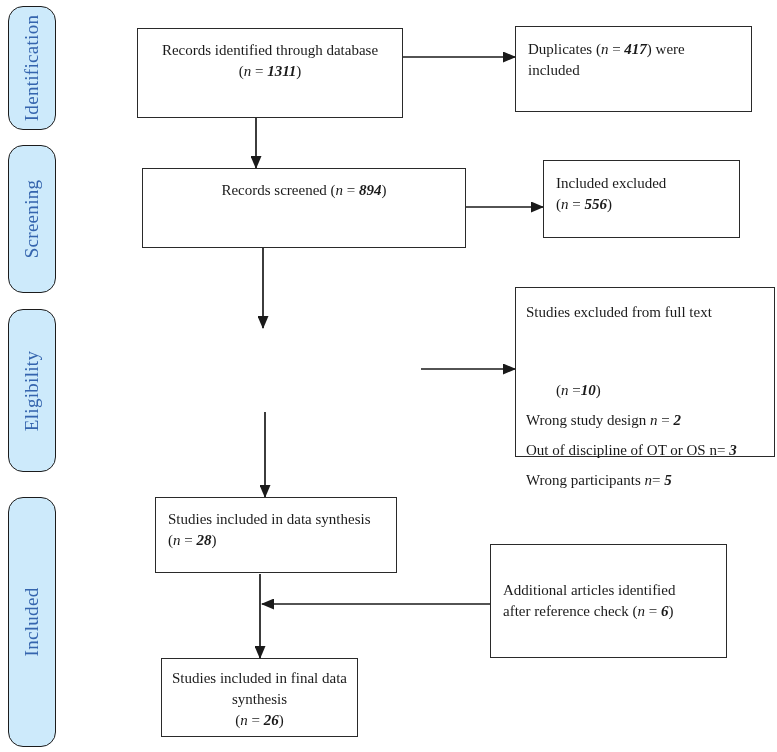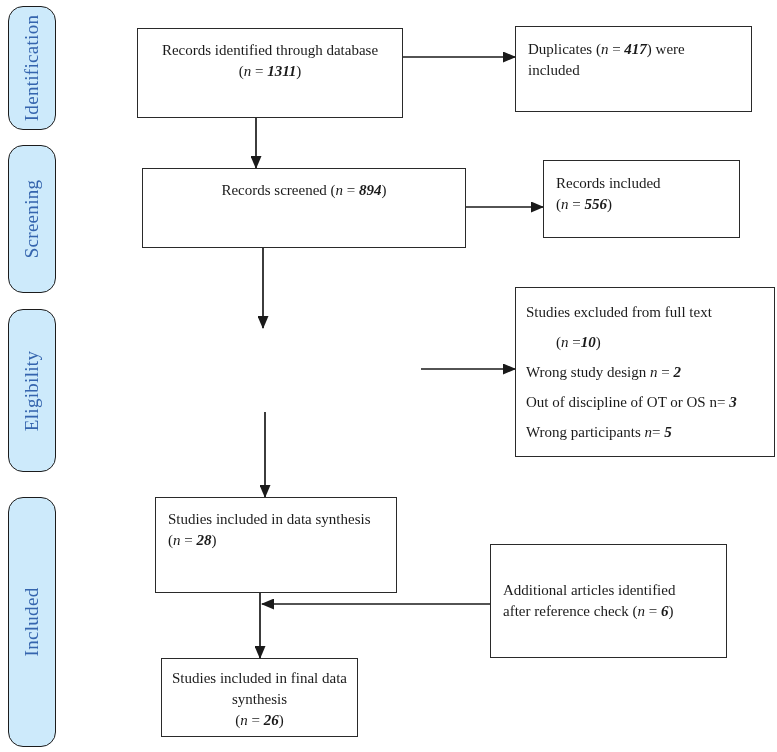--- a/index.html
+++ b/index.html
@@ -43,21 +43,21 @@
     background:#fff;
     border:1.7px solid var(--box-border);
     box-sizing:border-box;
     font-size:15px;
     line-height:21px;
     z-index:2;
   }
   .box.center{text-align:center;}
   .box.vcenter{display:flex;flex-direction:column;justify-content:center;}
   .box .line{white-space:nowrap;}
-  .box .line.indent{padding-left:30px;}
+  .box .line.indent{padding-left:30px;margin-top:48px;}
   .box.wide-lines .line{line-height:30px;}
   .b{font-weight:bold;font-style:italic;}
   .i{font-style:italic;}
 </style>
 </head>
 <body>
 
 <div class="canvas">
 
   <svg class="connectors" width="777" height="752" viewBox="0 0 777 752">
@@ -97,34 +97,34 @@
   <div class="box" style="left:515px;top:26px;width:237px;height:86px;padding:12px 12px 0 12px">
     <div class="line"><span>Duplicates (</span><span class="i">n</span><span> = </span><span class="b">417</span><span>) were</span></div>
     <div class="line"><span>included</span></div>
   </div>
 
   <div class="box center" style="left:142px;top:168px;width:324px;height:80px;padding-top:11px">
     <div class="line"><span>Records screened (</span><span class="i">n</span><span> = </span><span class="b">894</span><span>)</span></div>
   </div>
 
   <div class="box" style="left:543px;top:160px;width:197px;height:78px;padding:12px 10px 0 12px">
-    <div class="line"><span>Records included</span></div>
+    <div class="line"><span>Included excluded</span></div>
     <div class="line"><span>(</span><span class="i">n</span><span> = </span><span class="b">556</span><span>)</span></div>
   </div>
 
 
   <div class="box wide-lines" style="left:515px;top:287px;width:260px;height:170px;padding:9px 6px 0 10px">
     <div class="line"><span>Studies excluded from full text</span></div>
     <div class="line indent"><span>(</span><span class="i">n</span><span> =</span><span class="b">10</span><span>)</span></div>
     <div class="line"><span>Wrong study design </span><span class="i">n</span><span> = </span><span class="b">2</span></div>
     <div class="line"><span>Out of discipline of OT or OS n= </span><span class="b">3</span></div>
     <div class="line"><span>Wrong participants </span><span class="i">n</span><span>= </span><span class="b">5</span></div>
   </div>
 
-  <div class="box" style="left:155px;top:497px;width:242px;height:96px;padding:11px 8px 0 12px">
+  <div class="box" style="left:155px;top:497px;width:242px;height:76px;padding:11px 8px 0 12px">
     <div class="line"><span>Studies included in data synthesis</span></div>
     <div class="line"><span>(</span><span class="i">n</span><span> = </span><span class="b">28</span><span>)</span></div>
   </div>
 
   <div class="box vcenter" style="left:490px;top:544px;width:237px;height:114px;padding:0 8px 0 12px">
     <div class="line"><span>Additional articles identified</span></div>
     <div class="line"><span>after reference check (</span><span class="i">n</span><span> = </span><span class="b">6</span><span>)</span></div>
   </div>
 
   <div class="box center" style="left:161px;top:658px;width:197px;height:79px;padding-top:9px">

